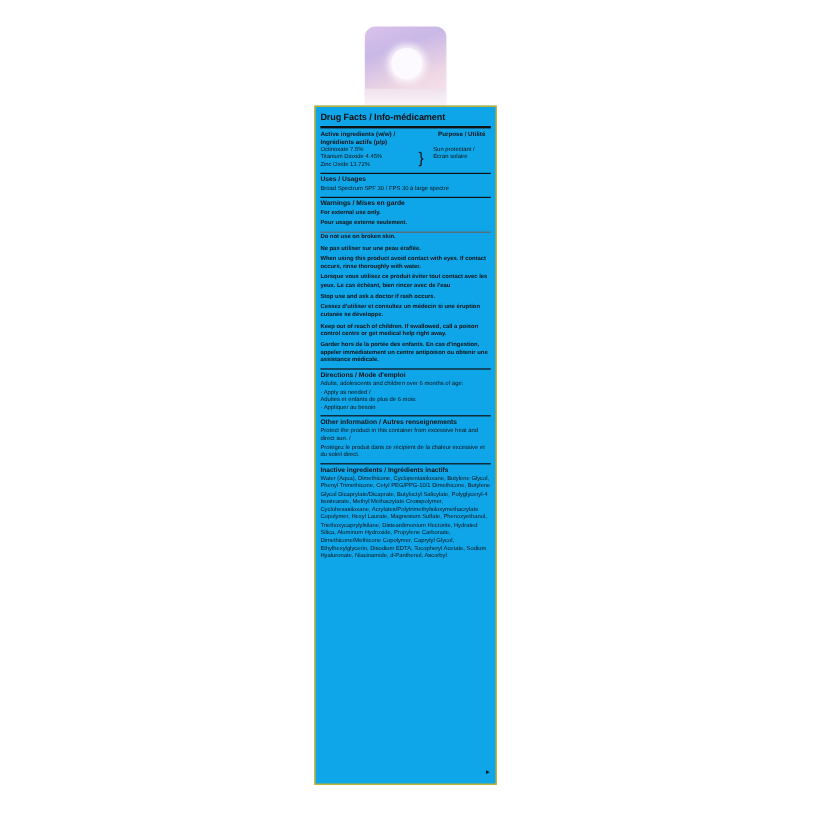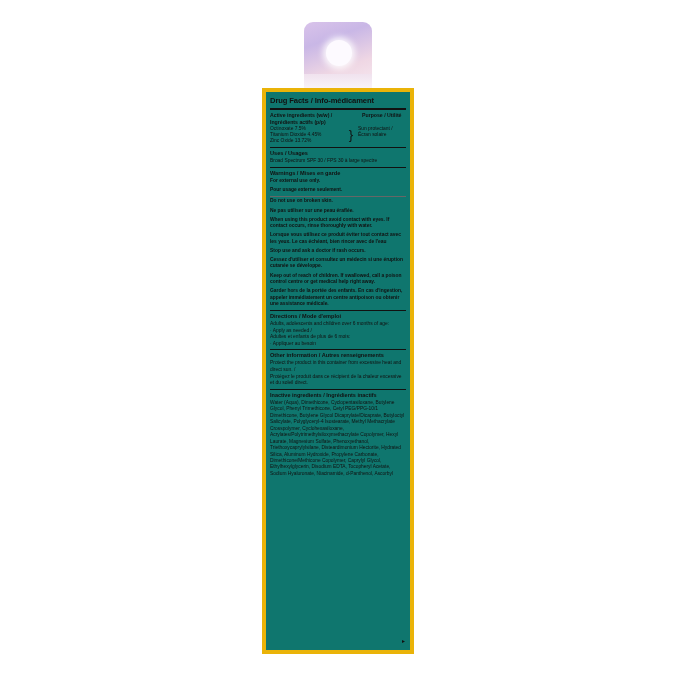--- a/index.html
+++ b/index.html
@@ -54,22 +54,22 @@
     background: linear-gradient(180deg, #f0e2ee 0%, #ffffff 100%);
   }
 
   
   .panel {
     position: absolute;
     left: 0;
     top: 66px;
     width: 152px;
     height: 566px;
-    background: #0f766e;
-    border: 4px solid #eab308;
+    background: #0ea5e9;
+    border: 1px solid #eab308;
     box-sizing: border-box;
   }
 
   .dfacts {
     position: absolute;
     left: 4px;
     top: 4px;
     right: 4px;
     bottom: 4px;
     font-size: 5.1px;

